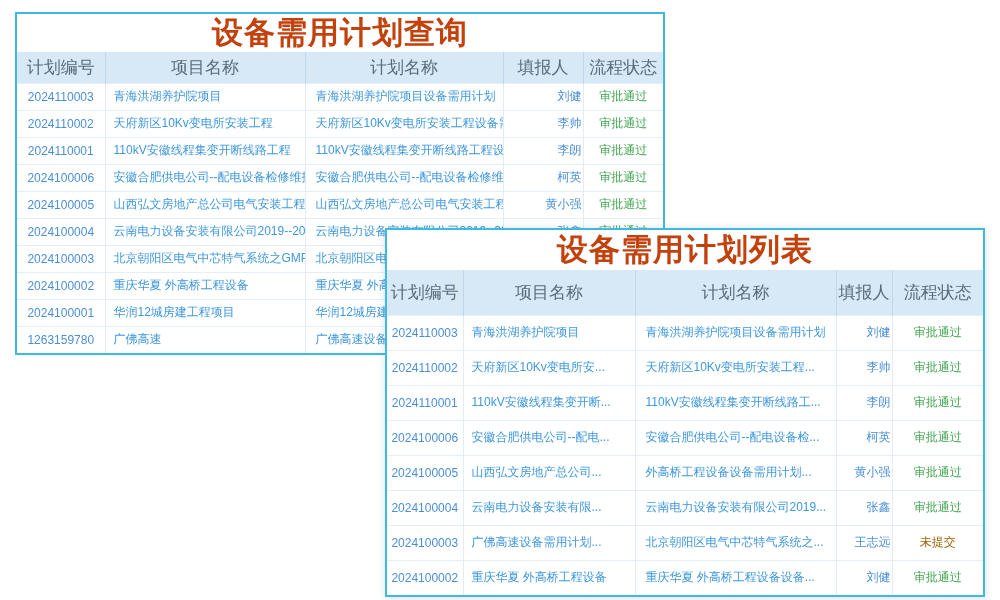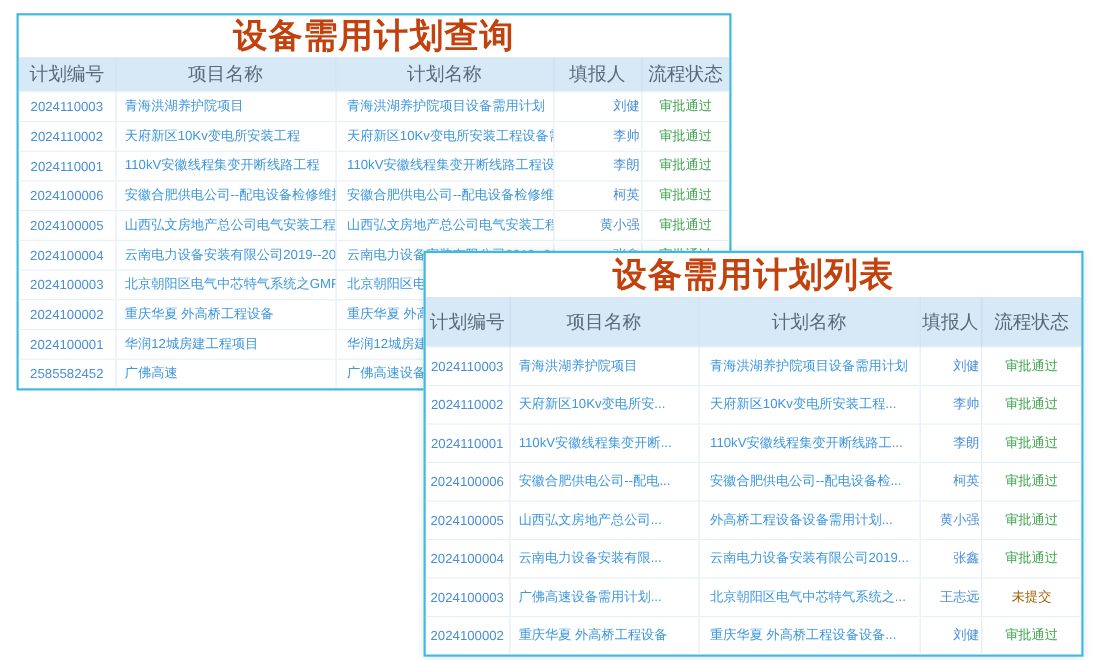--- a/index.html
+++ b/index.html
@@ -133,21 +133,21 @@
 
   <tr class="data-row">
     <td class="c-no">2024100001</td>
     <td class="c-project">华润12城房建工程项目</td>
     <td class="c-plan">华润12城房建工程项目设备需用计划</td>
     <td class="c-reporter"></td>
     <td class="c-status"></td>
   </tr>
 
   <tr class="data-row">
-    <td class="c-no">2585582452</td>
+    <td class="c-no">1263159780</td>
     <td class="c-project">广佛高速</td>
     <td class="c-plan">广佛高速设备需用计划</td>
     <td class="c-reporter"></td>
     <td class="c-status"></td>
   </tr>
 </tbody>
     </table>
   </section>
 
   <section class="panel" id="list-panel">

